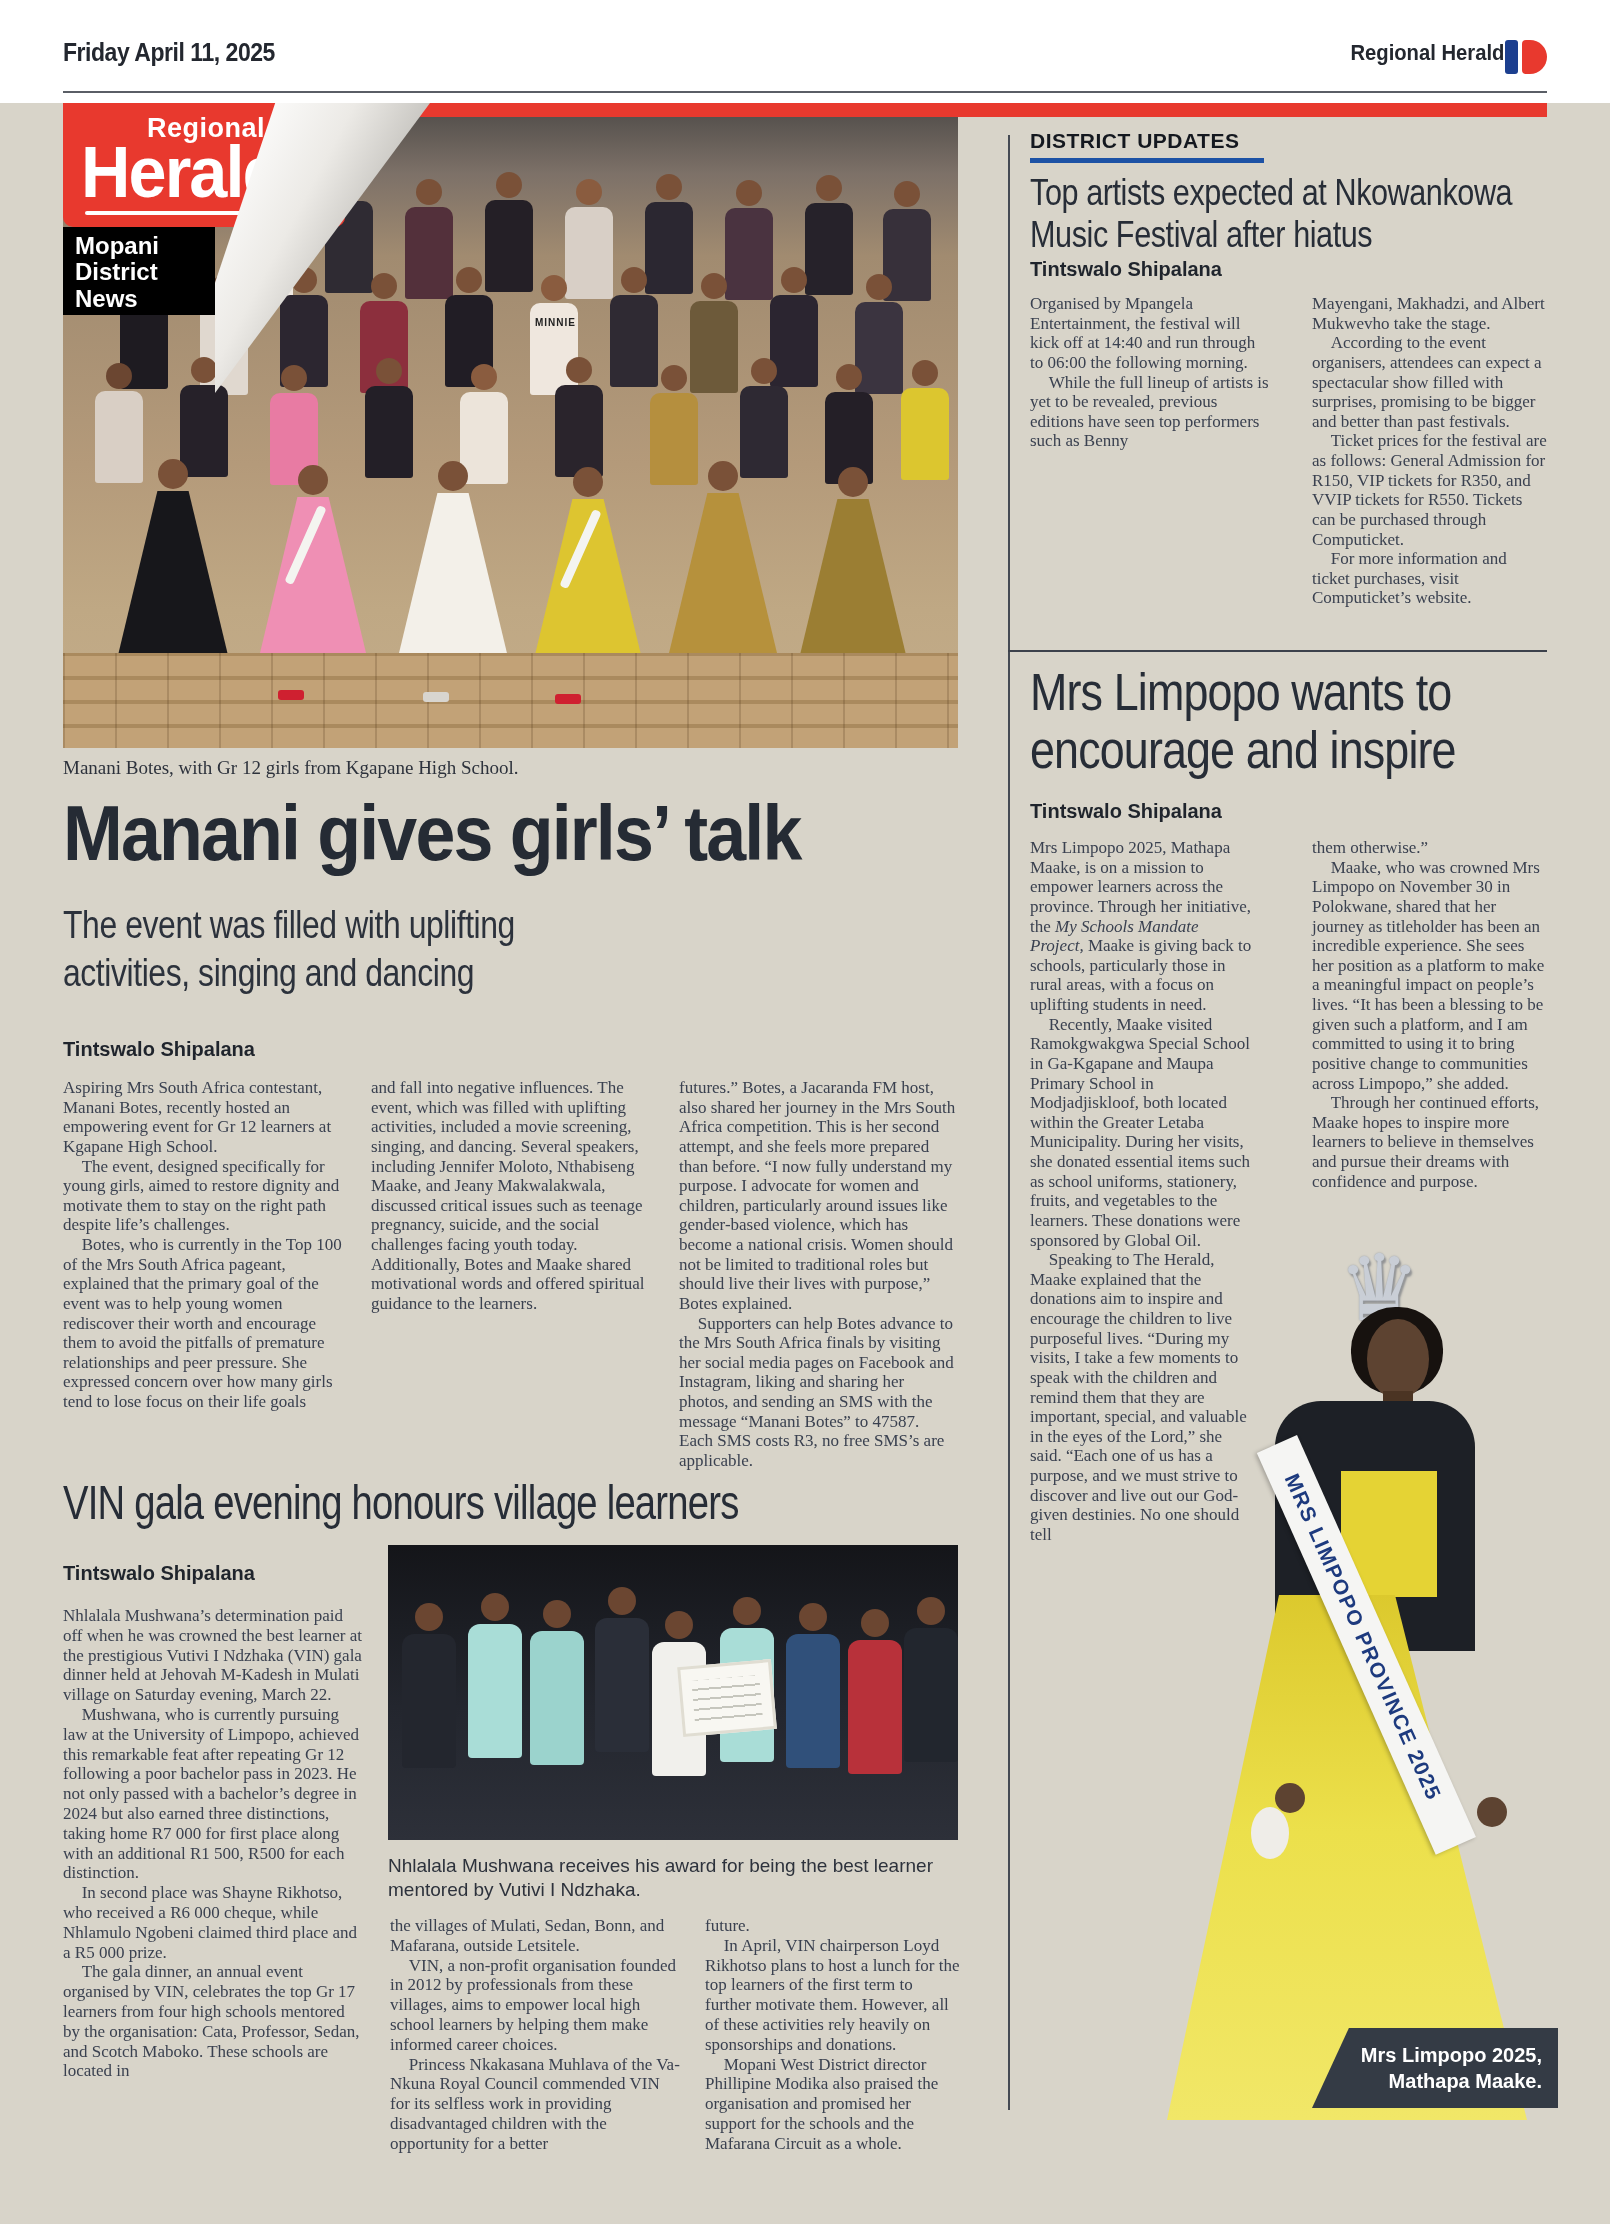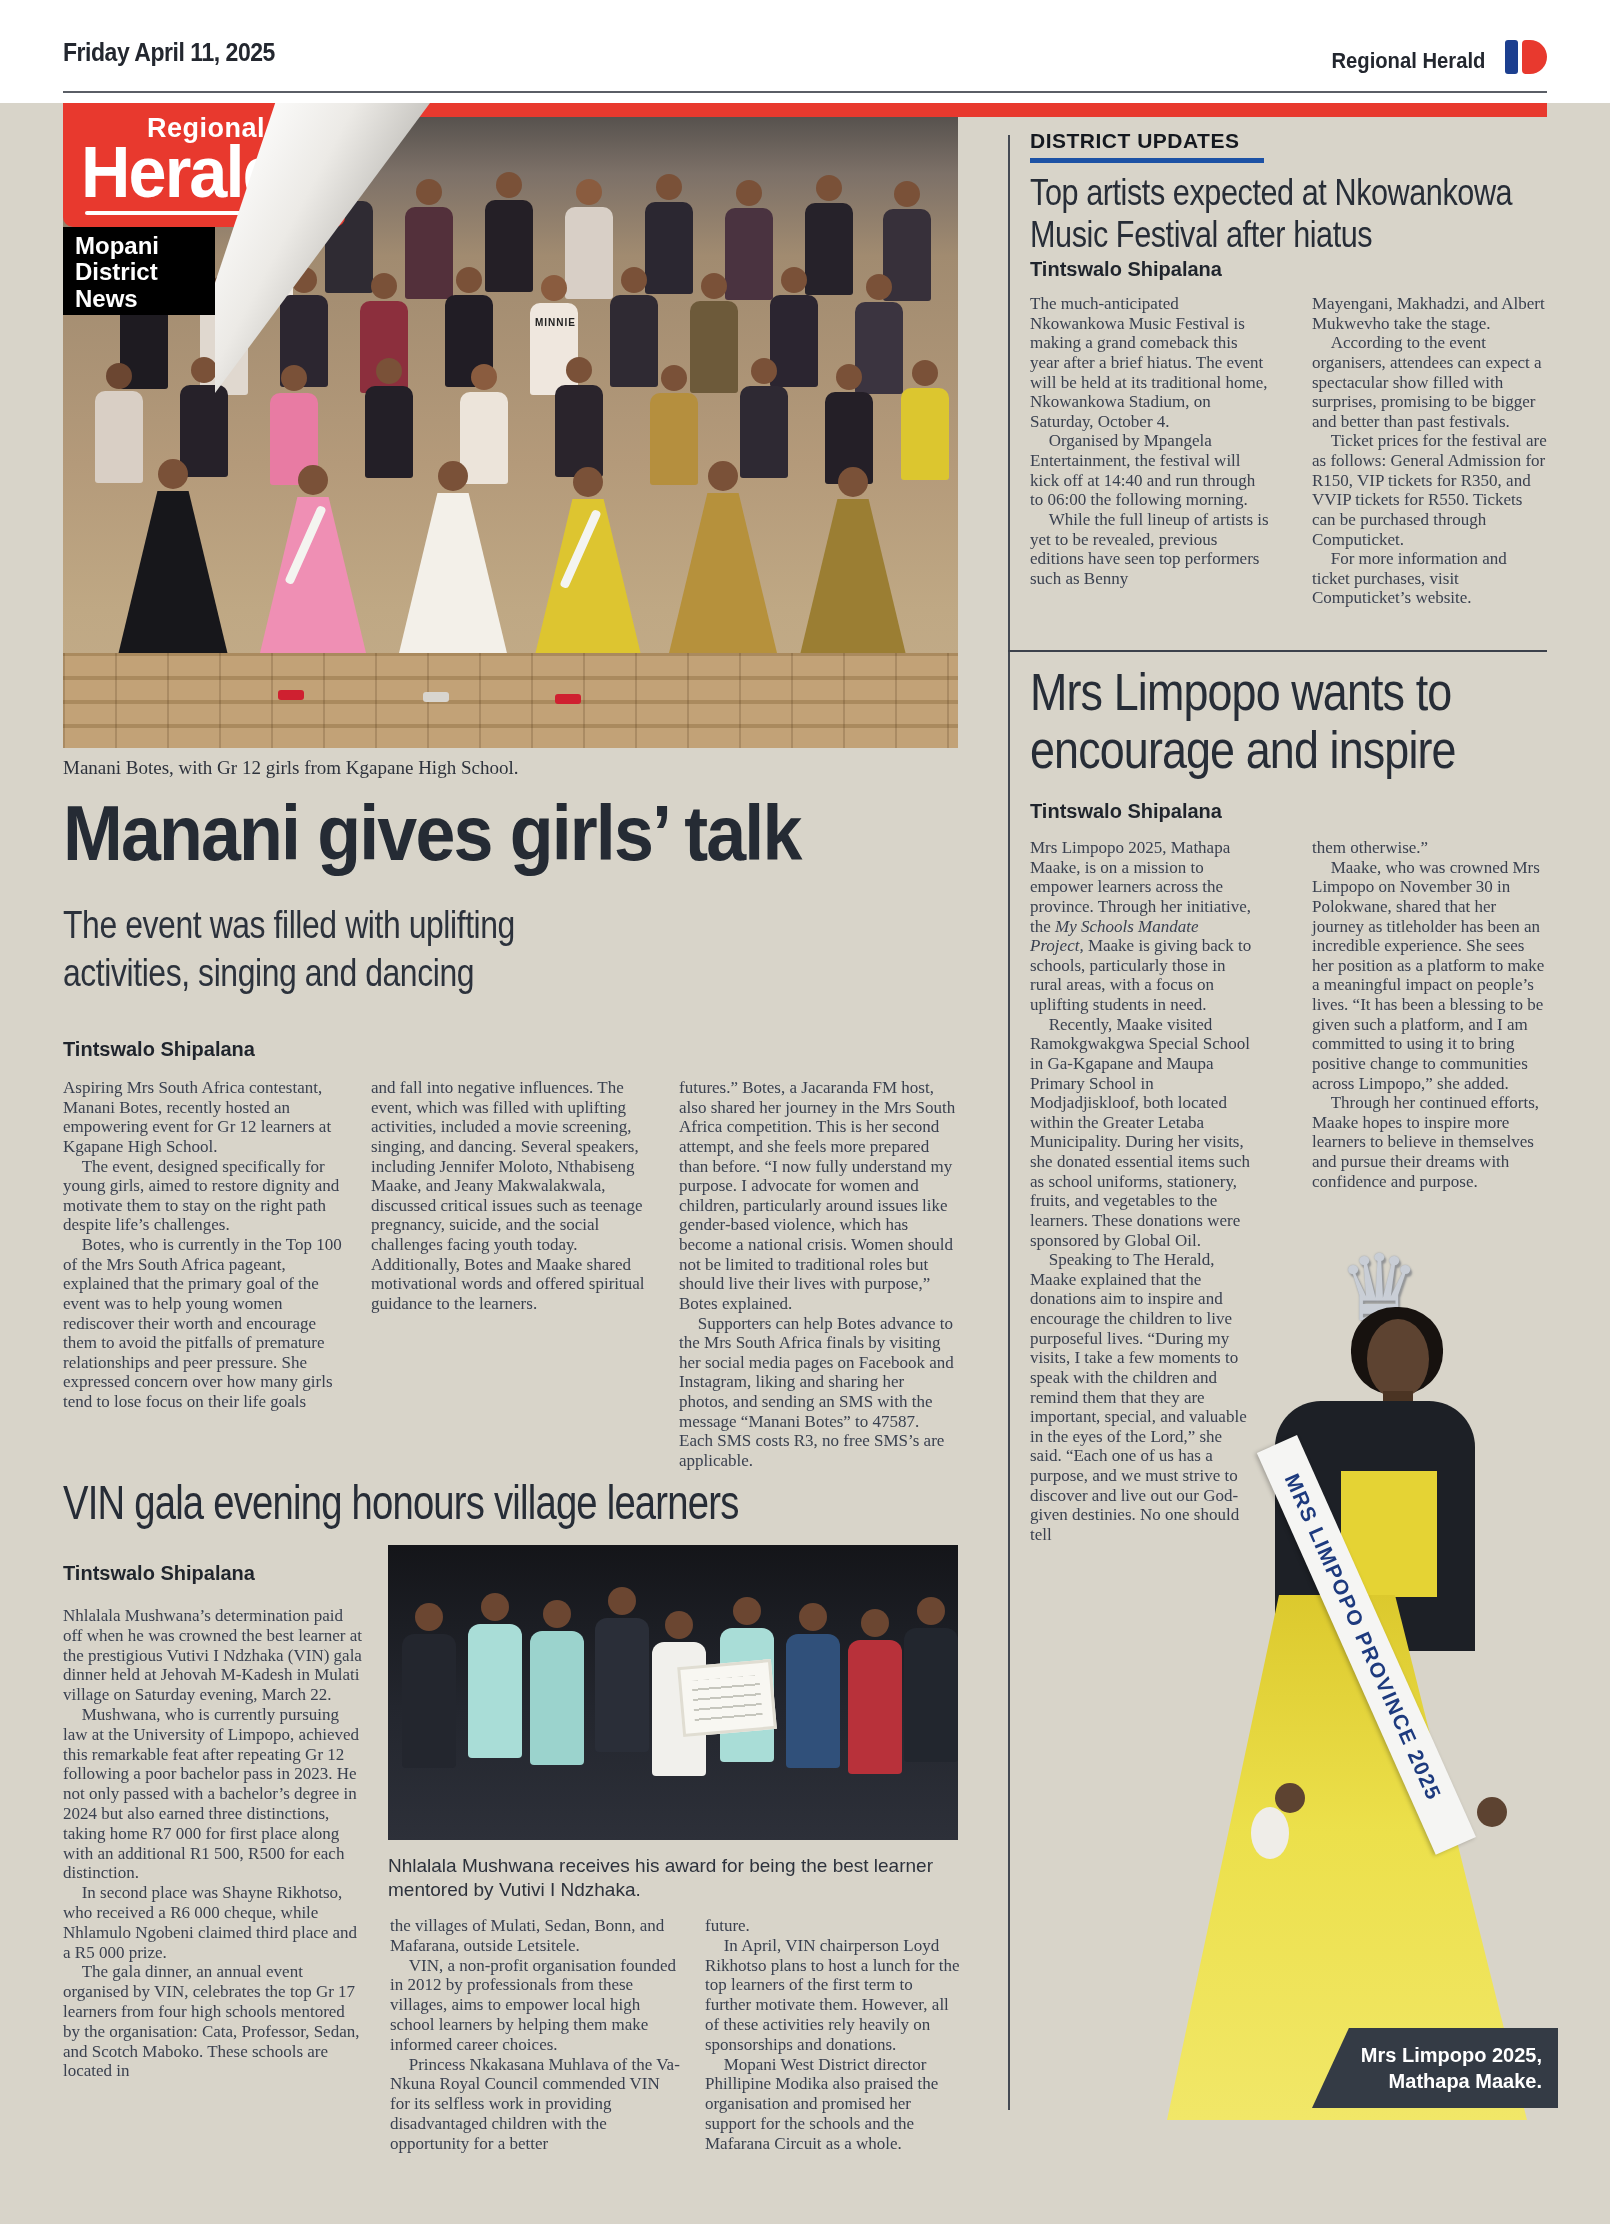--- a/index.html
+++ b/index.html
@@ -5,21 +5,21 @@
   html,body{margin:0;padding:0;background:#b9b6ae;}
   .page{position:relative;width:1610px;height:2224px;background:#d8d4c9;overflow:hidden;
         font-family:"Liberation Sans",sans-serif;color:#2b303a;}
   .abs{position:absolute;}
 
   
   .topbar{left:0;top:0;width:1610px;height:103px;background:#ffffff;}
   .topbar-rule{left:63px;top:91px;width:1484px;height:2px;background:#5a5e66;}
   .pagedate{left:63px;top:38px;font-size:25px;font-weight:700;letter-spacing:-.5px;color:#23272f;
             transform:scaleX(.92);transform-origin:left top;white-space:nowrap;}
-  .brand-right{right:63px;top:40px;display:flex;align-items:flex-end;gap:20px;}
+  .brand-right{right:63px;top:40px;display:flex;align-items:flex-start;gap:1px;}
   .brand-right .txt{font-size:22px;font-weight:700;color:#23272f;transform:scaleX(.92);transform-origin:right top;}
   .flagicon{position:relative;width:42px;height:34px;}
   .flagicon::before{content:"";position:absolute;left:0;top:0;width:13px;height:34px;background:#1c3f8f;border-radius:3px;}
   .flagicon::after{content:"";position:absolute;left:17px;top:0;width:25px;height:34px;background:#e8392e;border-radius:4px 17px 17px 4px;}
 
   
   .redstrip{left:63px;top:103px;width:1484px;height:14px;background:#e8392e;z-index:3;}
   .mast-red{left:63px;top:103px;width:282px;height:124px;background:#e8392e;border-radius:0 0 10px 10px;z-index:4;}
   .mast-kicker{position:absolute;left:84px;top:10px;font-size:27px;font-weight:700;color:#fff;letter-spacing:.5px;}
   .mast-title{position:absolute;left:18px;top:28px;font-size:72px;font-weight:700;color:#fff;letter-spacing:-2px;transform:scaleX(.95);transform-origin:left top;}
@@ -202,21 +202,20 @@
     <p>Supporters can help Botes advance to the Mrs South Africa finals by visiting her social media pages on Facebook and Instagram, liking and sharing her photos, and sending an SMS with the message “Manani Botes” to 47587. Each SMS costs R3, no free SMS’s are applicable.</p>
   </div>
 
   <div class="abs vdivider"></div>
   <div class="abs du-label">DISTRICT UPDATES</div>
   <div class="abs du-underline"></div>
   <div class="abs du-headline">Top artists expected at Nkowankowa Music Festival after hiatus</div>
   <div class="abs byline" style="left:1030px;top:258px">Tintswalo Shipalana</div>
 
   <div class="col" style="left:1030px;top:294px;width:240px">
-    <p>The much-anticipated Nkowankowa Music Festival is making a grand comeback this year after a brief hiatus. The event will be held at its traditional home, Nkowankowa Stadium, on Saturday, October 4.</p>
     <p>Organised by Mpangela Entertainment, the festival will kick off at 14:40 and run through to 06:00 the following morning.</p>
     <p>While the full lineup of artists is yet to be revealed, previous editions have seen top performers such as Benny</p>
   </div>
   <div class="col" style="left:1312px;top:294px;width:235px">
     <p>Mayengani, Makhadzi, and Albert Mukwevho take the stage.</p>
     <p>According to the event organisers, attendees can expect a spectacular show filled with surprises, promising to be bigger and better than past festivals.</p>
     <p>Ticket prices for the festival are as follows: General Admission for R150, VIP tickets for R350, and VVIP tickets for R550. Tickets can be purchased through Computicket.</p>
     <p>For more information and ticket purchases, visit Computicket’s website.</p>
   </div>
 

